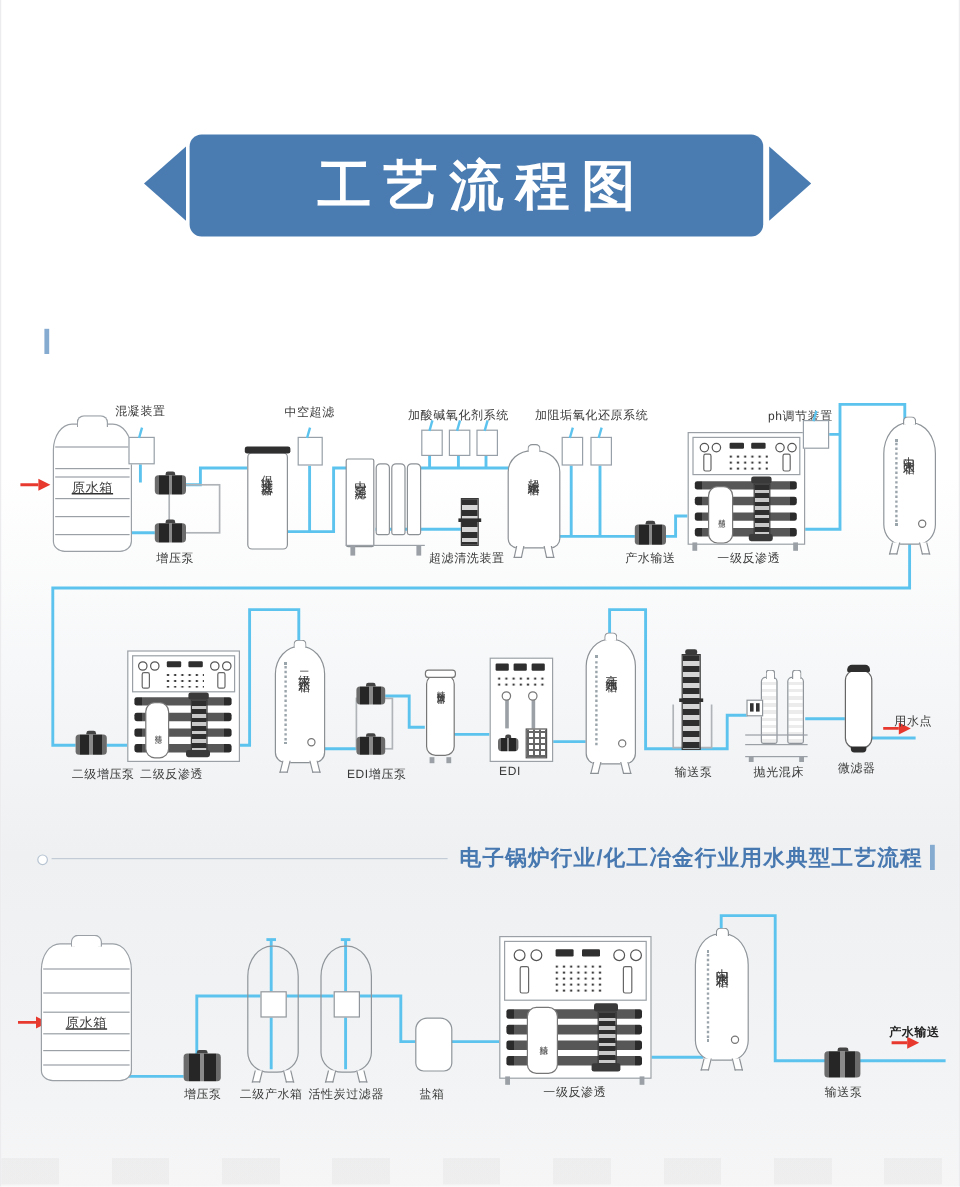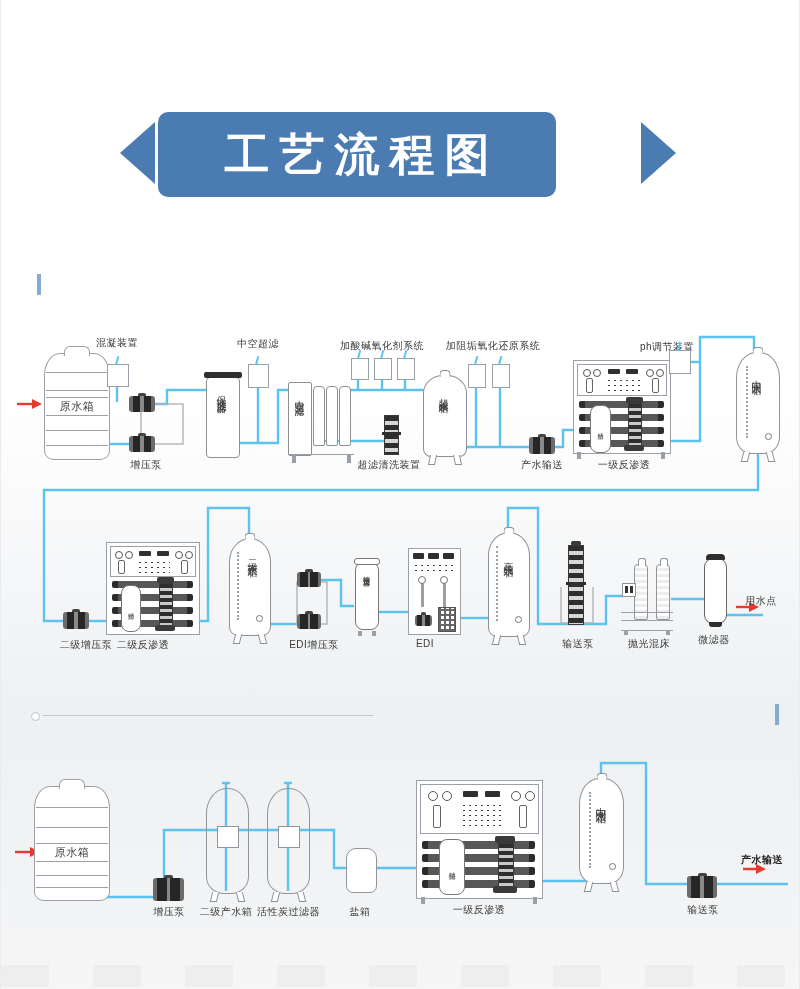--- a/index.html
+++ b/index.html
@@ -2,37 +2,37 @@
 <html><head>
 <meta charset="utf-8">
 <style>
   html,body{margin:0;padding:0;background:#ffffff;}
   .stage{position:relative;width:800px;height:989px;overflow:hidden;
     font-family:"Liberation Sans",sans-serif;
     background:linear-gradient(180deg,#ffffff 0%,#ffffff 40%,#eef0f2 72%,#f3f4f5 93%,#f6f6f7 100%);
     border-left:1px solid #ececee;border-right:1px solid #ececee;box-sizing:border-box;}
   .abs{position:absolute;}
   
-  .banner-rect{position:absolute;left:157px;top:112px;width:398px;height:85px;background:#4a7cb2;border-radius:10px;display:flex;align-items:center;justify-content:center;}
+  .banner-rect{position:absolute;left:157px;top:112px;width:478px;height:85px;background:#4a7cb2;border-radius:10px;display:flex;align-items:center;justify-content:center;}
   .banner-title{color:#fff;font-size:45px;font-weight:bold;letter-spacing:10px;padding-left:10px;}
   .tri-l{position:absolute;left:119px;top:122px;width:0;height:0;border-top:31px solid transparent;border-bottom:31px solid transparent;border-right:35px solid #4a7cb2;}
   .tri-r{position:absolute;left:640px;top:122px;width:0;height:0;border-top:31px solid transparent;border-bottom:31px solid transparent;border-left:35px solid #4a7cb2;}
   
   .h-bar{position:absolute;width:4px;height:21px;background:#86abd0;}
   .h-txt{position:absolute;font-size:18px;font-weight:bold;color:#4878b0;letter-spacing:1px;white-space:nowrap;}
   .h-line{position:absolute;height:0;border-top:1px solid #c3ccd6;}
   .h-circle{position:absolute;width:7px;height:7px;border:1px solid #b8c4d2;border-radius:50%;background:#fff;}
   
   .lbl{position:absolute;font-size:10px;color:#3a3a3a;text-align:center;letter-spacing:.5px;white-space:nowrap;}
   .vlbl{position:absolute;writing-mode:vertical-rl;text-orientation:upright;font-size:10px;color:#3a3a3a;letter-spacing:2px;line-height:1;}
   
   .ptank{position:absolute;background:#fff;border:1.5px solid #9aa0a6;border-radius:16px 16px 10px 10px / 22px 22px 9px 9px;}
   .lid{position:absolute;top:-8px;left:50%;transform:translateX(-50%);width:24px;height:9px;border:1.4px solid #9aa0a6;border-bottom:none;border-radius:6px 6px 0 0;background:#fff;}
   .rib{position:absolute;left:1px;right:1px;height:0;border-top:1.5px solid #9aa0a6;}
-  .band{position:absolute;left:1px;right:1px;height:17px;border-top:1.5px solid #9aa0a6;border-bottom:1.5px solid #9aa0a6;display:flex;align-items:center;justify-content:center;}
+  .band{position:absolute;left:1px;right:1px;height:17px;border-top:1.5px solid #9aa0a6;border-bottom:1.5px solid #9aa0a6;display:flex;align-items:center;justify-content:center;text-decoration:underline;}
   .dbox{position:absolute;background:#fff;border:1.3px solid #97a0a8;}
   .dbox::before{content:"";position:absolute;left:38%;top:-8px;width:6px;height:9px;border-left:2px solid #5cc3ee;transform:rotate(16deg);}
   .pumph{position:absolute;border-radius:3px;background:linear-gradient(90deg,#6b6b6b 0 14%,#262626 14% 44%,#8a8a8a 44% 56%,#262626 56% 86%,#6b6b6b 86%);}
   .pumph::after{content:"";position:absolute;left:35%;top:-3px;width:30%;height:3px;background:#444;border-radius:2px 2px 0 0;}
   .vessel{position:absolute;background:#fff;border:1.4px solid #8c9196;border-radius:4px;}
   .capbar{position:absolute;top:-6px;left:-3px;right:-3px;height:6px;background:#2f2f2f;border-radius:2px;}
   .ufcol{position:absolute;background:#fff;border:1.3px solid #8c9196;border-radius:4px 4px 2px 2px;}
   .dtank{position:absolute;background:#fff;border:1.4px solid #8c9196;border-radius:46% 46% 8px 8px / 22% 22% 8px 8px;}
   .topcap{position:absolute;top:-6px;left:50%;transform:translateX(-50%);width:9px;height:6px;border:1.3px solid #8c9196;border-bottom:none;border-radius:4px 4px 0 0;background:#fff;}
   .vtank{position:absolute;background:#fff;border:1.4px solid #8f959a;border-radius:20px 20px 15px 15px / 26px 26px 17px 17px;}
@@ -402,16 +402,17 @@
     </div>
     <div class="vlbl" style="left:594px;top:798px;font-size:11px;">中间水箱</div>
 
     <div class="pumph" style="left:686px;top:876px;width:30px;height:22px;"></div>
     <div class="lbl" style="left:672px;top:903px;width:60px;">输送泵</div>
     <div class="lbl" style="left:731px;top:853px;width:60px;font-weight:bold;color:#222;">产水输送</div>
   </div>
 
   <div class="h-circle" style="left:30px;top:712px;"></div>
   <div class="h-line" style="left:42px;top:715px;width:330px;"></div>
+  <div class="h-txt" style="right:30px;top:703px;">电子锅炉行业/化工冶金行业用水典型工艺流程</div>
   <div class="h-bar" style="left:774px;top:704px;"></div>
 
   <div class="wm"></div>
 </div>
 
 </body></html>

